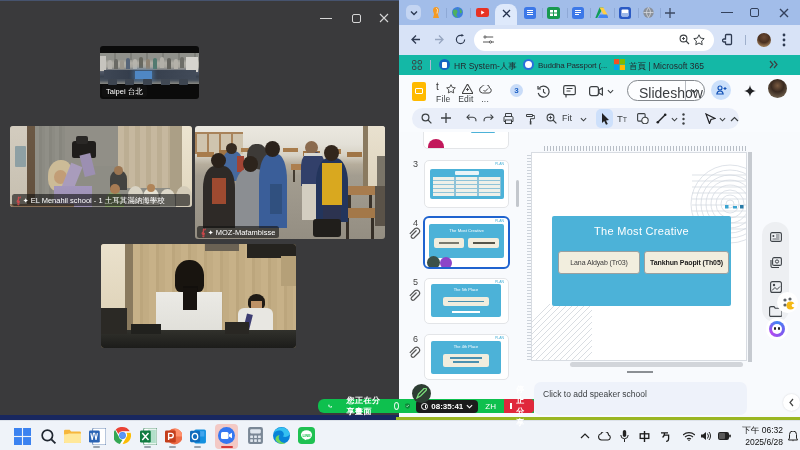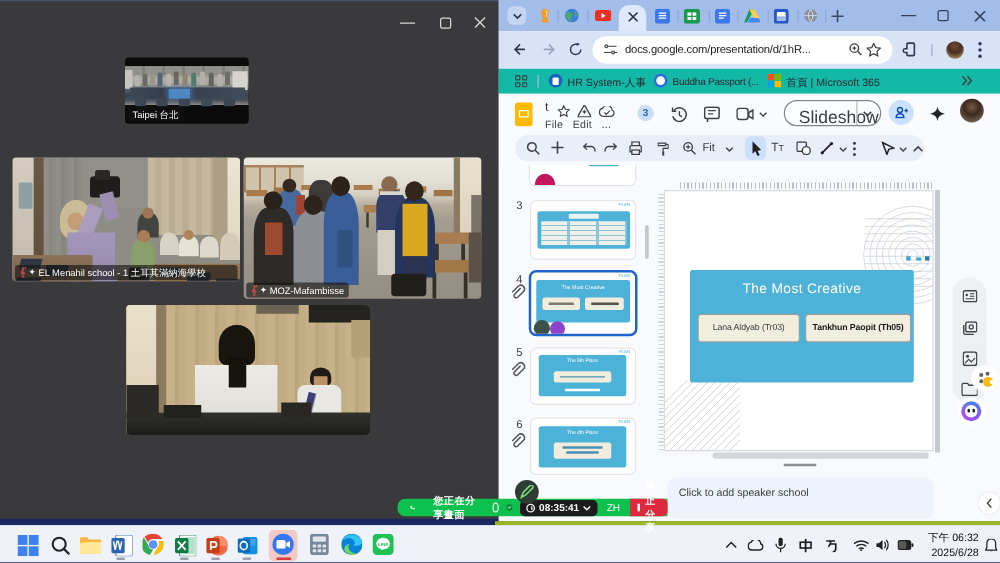--- a/index.html
+++ b/index.html
@@ -62,21 +62,21 @@
         <div class="abs" style="left:8px;top:26px;width:9px;height:6px;background:#3d4550;border-radius:1px"></div>
         <div class="abs" style="left:25px;top:26px;width:9px;height:6px;background:#3f4752;border-radius:1px"></div>
         <div class="abs" style="left:43px;top:26px;width:9px;height:6px;background:#3c444f;border-radius:1px"></div>
         <div class="abs" style="left:61px;top:26px;width:9px;height:6px;background:#414954"></div>
         <div class="abs" style="left:79px;top:26px;width:9px;height:6px;background:#3d4550;border-radius:1px"></div>
       </div>
       <div class="vlabel" style="left:2px;bottom:2px">Taipei 台北</div>
     </div>
 
 
-    <div class="vid abs" style="left:10px;top:125px;width:182px;height:99px;background:#8e8d85">
+    <div class="vid abs" style="left:10px;top:125px;width:182px;height:81px;background:#8e8d85">
       <div class="abs" style="left:0;top:0;width:17px;height:113px;background:linear-gradient(180deg,#d3ccbf,#c6bfb0 70%,#b5ad9c)"></div>
       <div class="abs" style="left:5px;top:20px;width:11px;height:21px;background:#8ea0a4;border-radius:1px"></div>
       <div class="abs" style="left:17px;top:0px;width:8px;height:113px;background:linear-gradient(180deg,#6b5844,#5f4d3b)"></div>
       <div class="abs" style="left:25px;top:0;width:30px;height:113px;background:repeating-linear-gradient(90deg,#908f87 0 4px,#87867e 4px 7px,#8c8b83 7px 10px)"></div>
 
       <div class="abs" style="left:108px;top:0;width:56px;height:62px;background:repeating-linear-gradient(90deg,#c6b89f 0 6px,#bcae93 6px 11px)"></div>
       <div class="abs" style="left:160px;top:0;width:14px;height:68px;background:#ab9f86"></div>
       <div class="abs" style="left:172px;top:0;width:10px;height:74px;background:linear-gradient(180deg,#ece4d0,#e2d8c0)"></div>
       <div class="abs" style="left:55px;top:0;width:53px;height:40px;background:#918f87"></div>
 
@@ -277,21 +277,20 @@
       <svg class="abs" style="left:56px;top:9px" width="11" height="11" viewBox="0 0 12 12">
           <path d="M10.5 6A4.5 4.5 0 116 1.5h2.5" stroke="#2f3b52" stroke-width="1.3" fill="none"></path>
           <path d="M7 0l2.8 1.5L7 3z" fill="#2f3b52"></path>
         </svg>
       <div class="abs" style="left:75px;top:4px;width:240px;height:22px;background:#fff;border-radius:11px"></div>
       <svg class="abs" style="left:84px;top:9px" width="11" height="11" viewBox="0 0 11 11">
           <circle cx="2" cy="3" r="1.1" fill="none" stroke="#444" stroke-width=".9"></circle>
           <circle cx="7.5" cy="8" r="1.1" fill="none" stroke="#444" stroke-width=".9"></circle>
           <path d="M3.2 3h7M0 8h6.3M8.7 8H11" stroke="#444" stroke-width=".9"></path>
         </svg>
-      <div class="abs" style="left:101px;top:9px;font-size:9px;color:#202124;letter-spacing:-.15px">docs.google.com/presentation/d/1hR...</div>
       <svg class="abs" style="left:280px;top:9px" width="11" height="11" viewBox="0 0 11 11">
           <circle cx="4.5" cy="4.5" r="3.4" fill="none" stroke="#3c4043" stroke-width="1.1"></circle>
           <path d="M7 7l3 3" stroke="#3c4043" stroke-width="1.1"></path>
           <path d="M3 4.5h3M4.5 3v3" stroke="#3c4043" stroke-width=".9"></path>
         </svg>
       <svg class="abs" style="left:294px;top:8.5px" width="12" height="12" viewBox="0 0 12 12">
           <path d="M6 .8l1.6 3.3 3.6.5-2.6 2.5.6 3.6L6 9l-3.2 1.7.6-3.6L.8 4.6l3.6-.5z" fill="none" stroke="#3c4043" stroke-width="1"></path>
         </svg>
       <svg class="abs" style="left:323px;top:8px" width="13" height="13" viewBox="0 0 13 13">
           <path d="M4.5 1.5h4a1 1 0 011 1v8a1 1 0 01-1 1h-4a1 1 0 01-1-1v-1.5H2a1.5 1.5 0 010-3h1.5V2.5a1 1 0 011-1z" fill="none" stroke="#2f3b52" stroke-width="1.3"></path>

